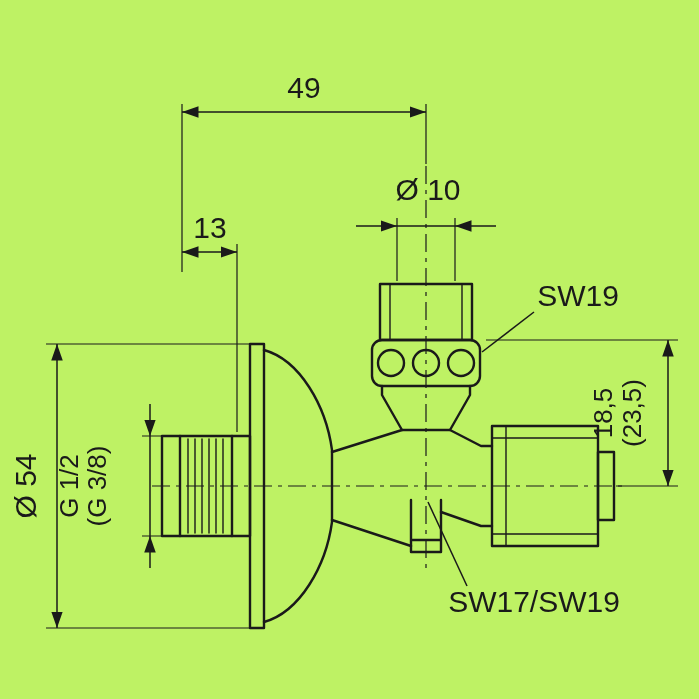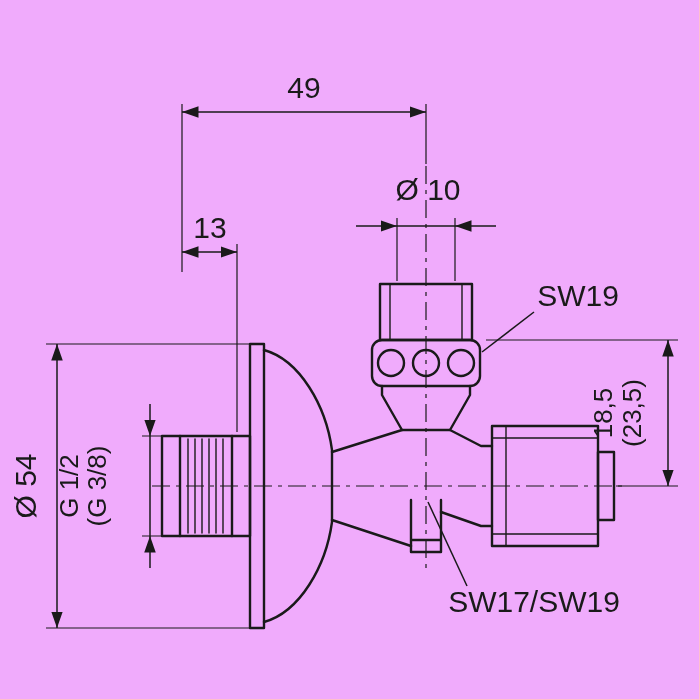--- a/index.html
+++ b/index.html
@@ -1,16 +1,16 @@
 <!DOCTYPE html>
 <html><head>
 <meta charset="utf-8">
 <style>
   html,body{margin:0;padding:0;background:#ffffff;}
-  #stage{width:699px;height:699px;background:#f0abfc;position:relative;overflow:hidden;}
+  #stage{width:699px;height:699px;background:#bef264;position:relative;overflow:hidden;}
   svg{display:block;}
   
   .part path,.part rect,.part circle{fill:none;stroke:#1a1a1a;stroke-width:2.4;stroke-linecap:round;stroke-linejoin:round;}
   .part .thin{stroke-width:1.4;}
   
   .dim path,.dim line{fill:none;stroke:#1a1a1a;stroke-width:1.5;}
   .dim .ext{stroke-width:1.2;}
   .dim text{font-family:"Liberation Sans",sans-serif;font-size:30px;fill:#1a1a1a;}
   .dim text.t26{font-size:26px;}
   

